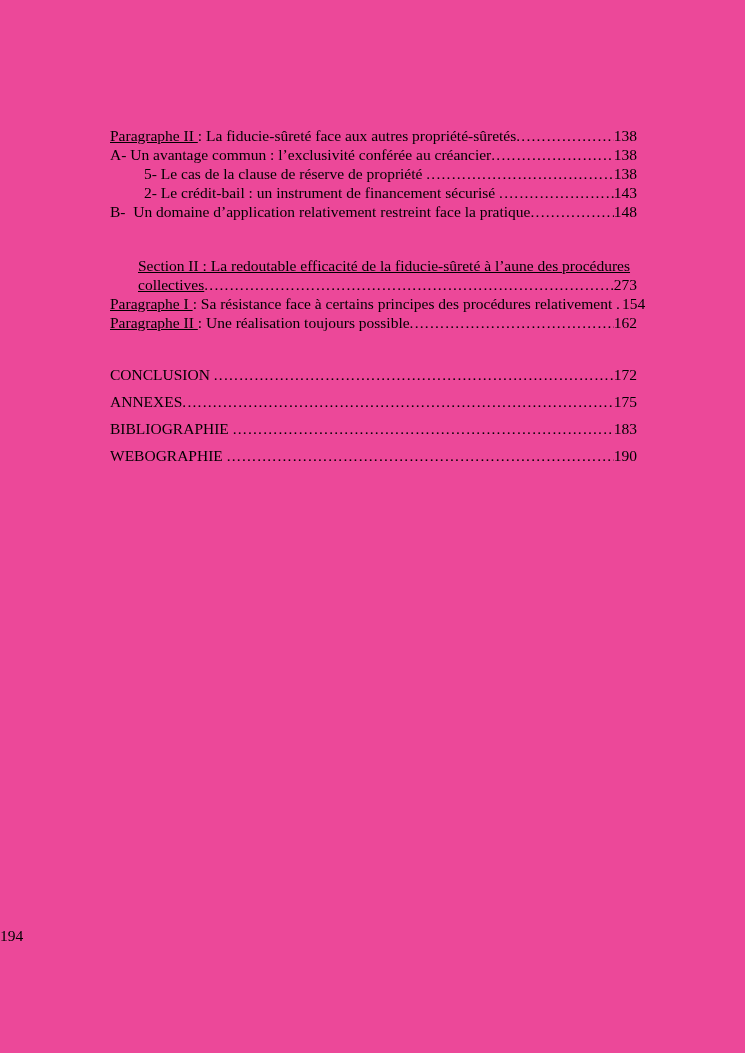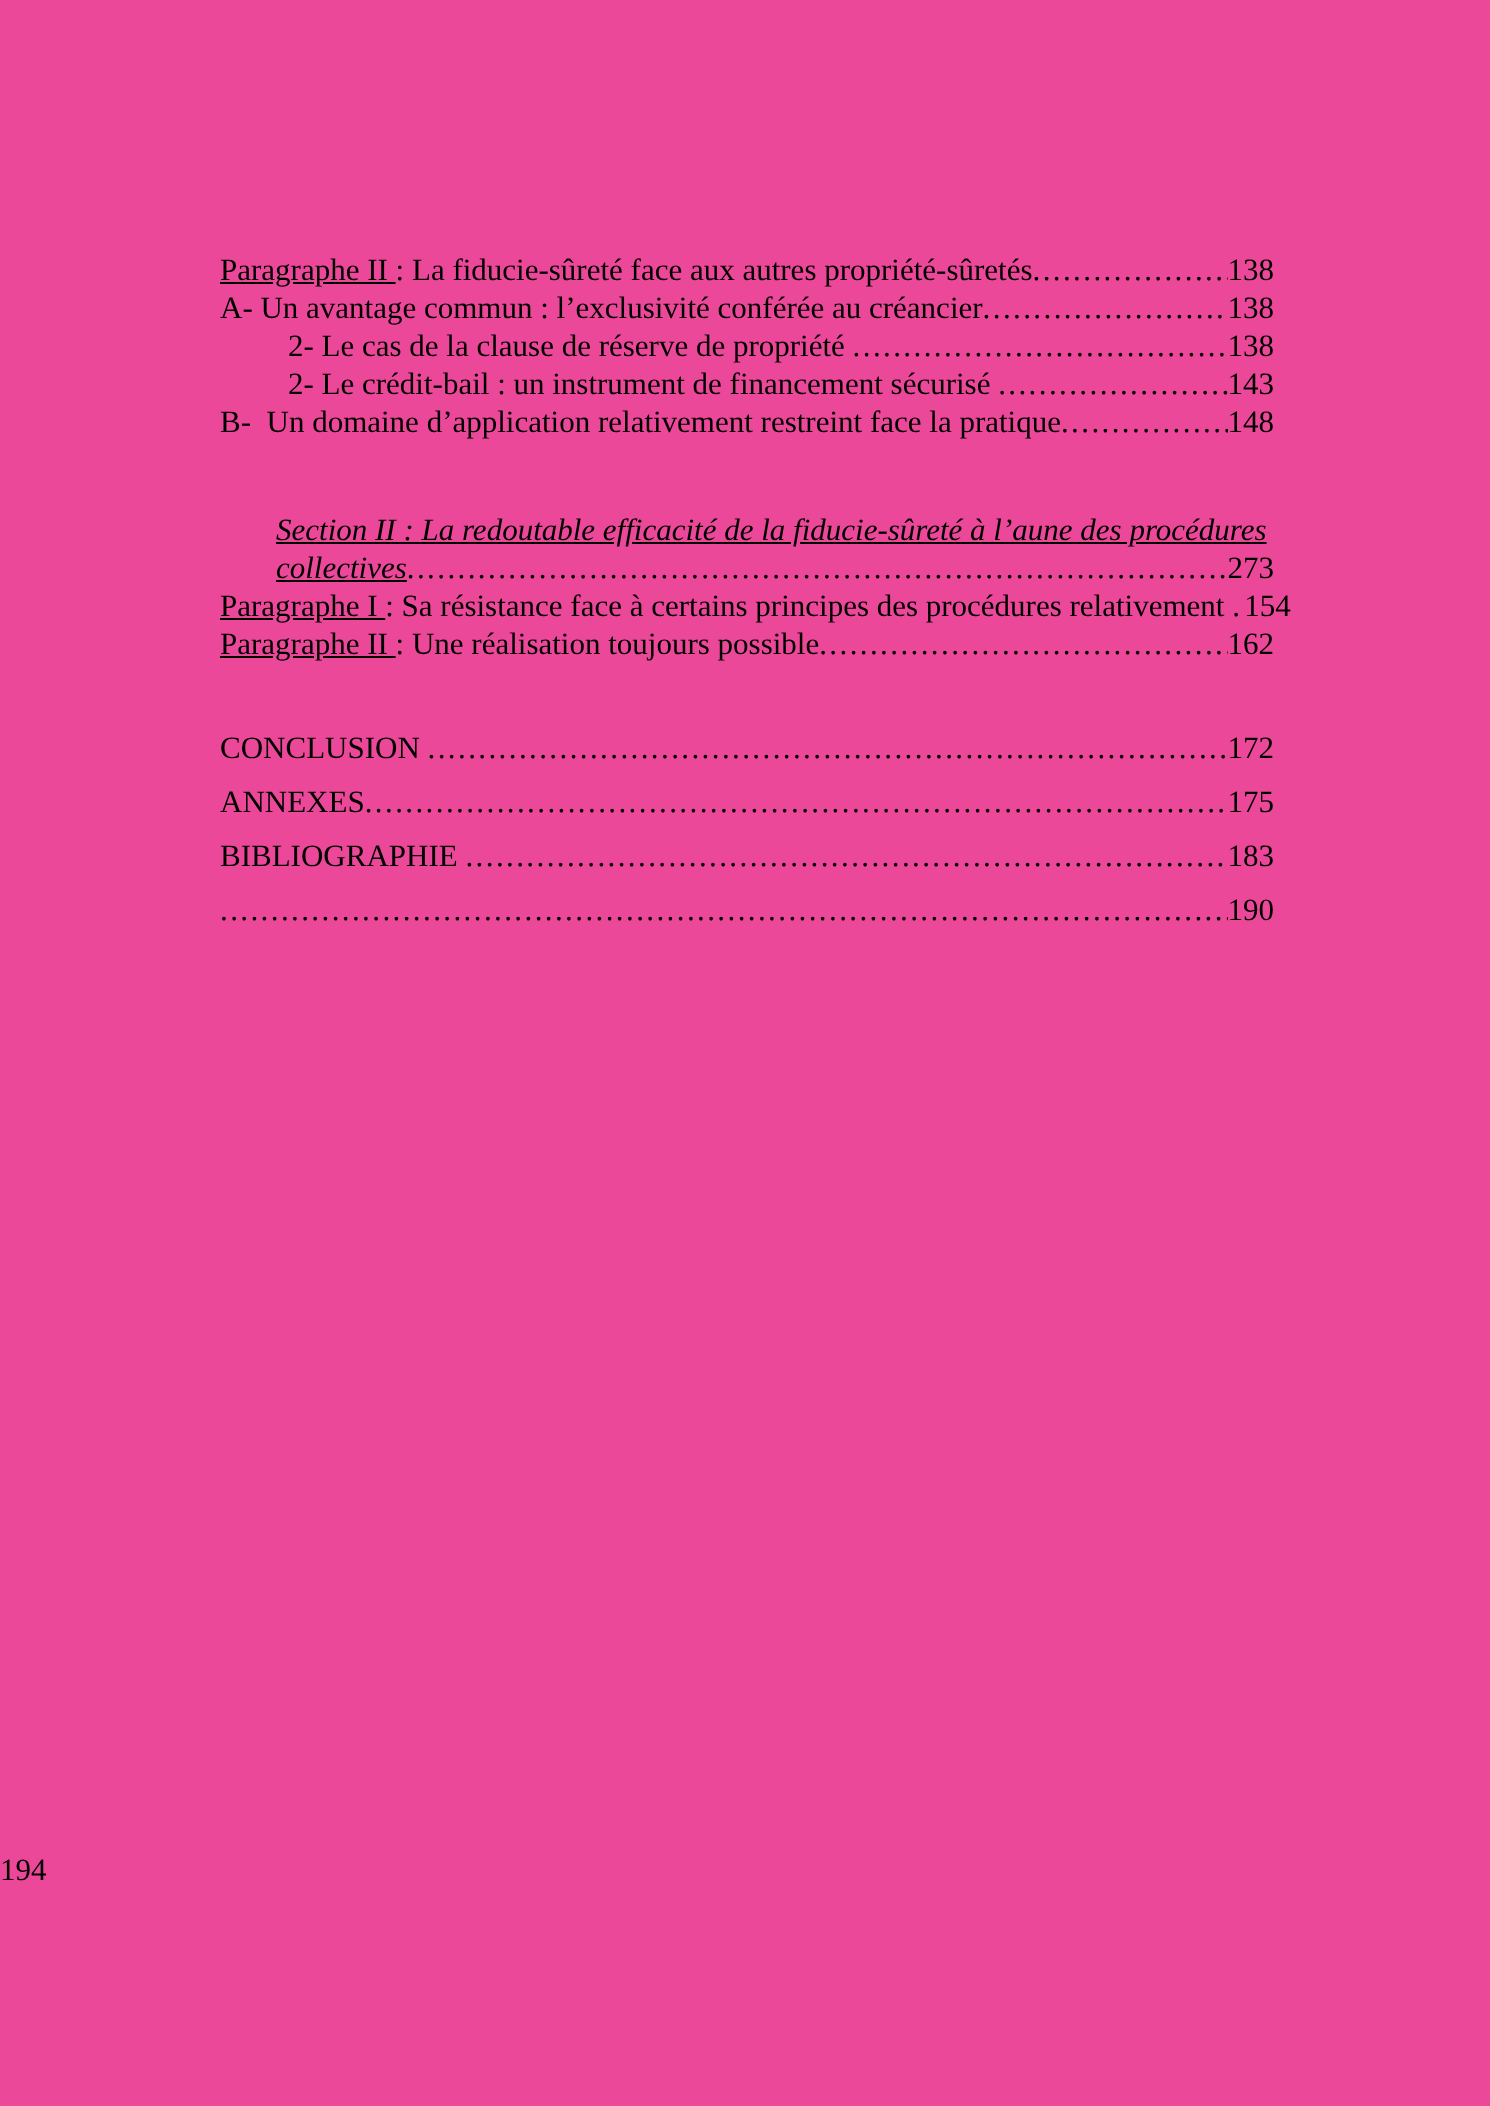--- a/index.html
+++ b/index.html
@@ -21,21 +21,21 @@
   }
   .block-1 { top: 126px; }
   .block-2 { top: 256px; }
   .block-3 { top: 361px; line-height: 27px; }
   .entry {
     display: flex;
     align-items: baseline;
   }
   .label { white-space: pre; }
   .u { text-decoration: underline; white-space: pre; }
-  .it { font-style: italic; }
+  .it { }
   .indent-1 { padding-left: 34px; }
   .indent-sec { padding-left: 28px; }
   .dots {
     flex: 1 1 auto;
     overflow: hidden;
     white-space: nowrap;
     min-width: 6px;
   }
   .dots::after {
     content: "..........................................................................................................................................................................";
@@ -60,21 +60,21 @@
       <span class="label"><span class="u">Paragraphe II </span><span>: La fiducie-sûreté face aux autres propriété-sûretés</span></span>
       <span class="dots"></span>
       <span class="pagenum">138</span>
     </div>
     <div class="entry">
       <span class="label">A- Un avantage commun : l’exclusivité conférée au créancier</span>
       <span class="dots"></span>
       <span class="pagenum">138</span>
     </div>
     <div class="entry indent-1">
-      <span class="label">2- Le cas de la clause de réserve de propriété </span>
+      <span class="label">5- Le cas de la clause de réserve de propriété </span>
       <span class="dots"></span>
       <span class="pagenum">138</span>
     </div>
     <div class="entry indent-1">
       <span class="label">2- Le crédit-bail : un instrument de financement sécurisé </span>
       <span class="dots"></span>
       <span class="pagenum">143</span>
     </div>
     <div class="entry">
       <span class="label">B-  Un domaine d’application relativement restreint face la pratique</span>
@@ -114,20 +114,21 @@
       <span class="label">ANNEXES</span>
       <span class="dots"></span>
       <span class="pagenum">175</span>
     </div>
     <div class="entry">
       <span class="label">BIBLIOGRAPHIE </span>
       <span class="dots"></span>
       <span class="pagenum">183</span>
     </div>
     <div class="entry">
+      <span class="label">WEBOGRAPHIE </span>
       <span class="dots"></span>
       <span class="pagenum">190</span>
     </div>
   </div>
 
   <div class="footer">
     <span>194</span>
   </div>
 
 </div>

